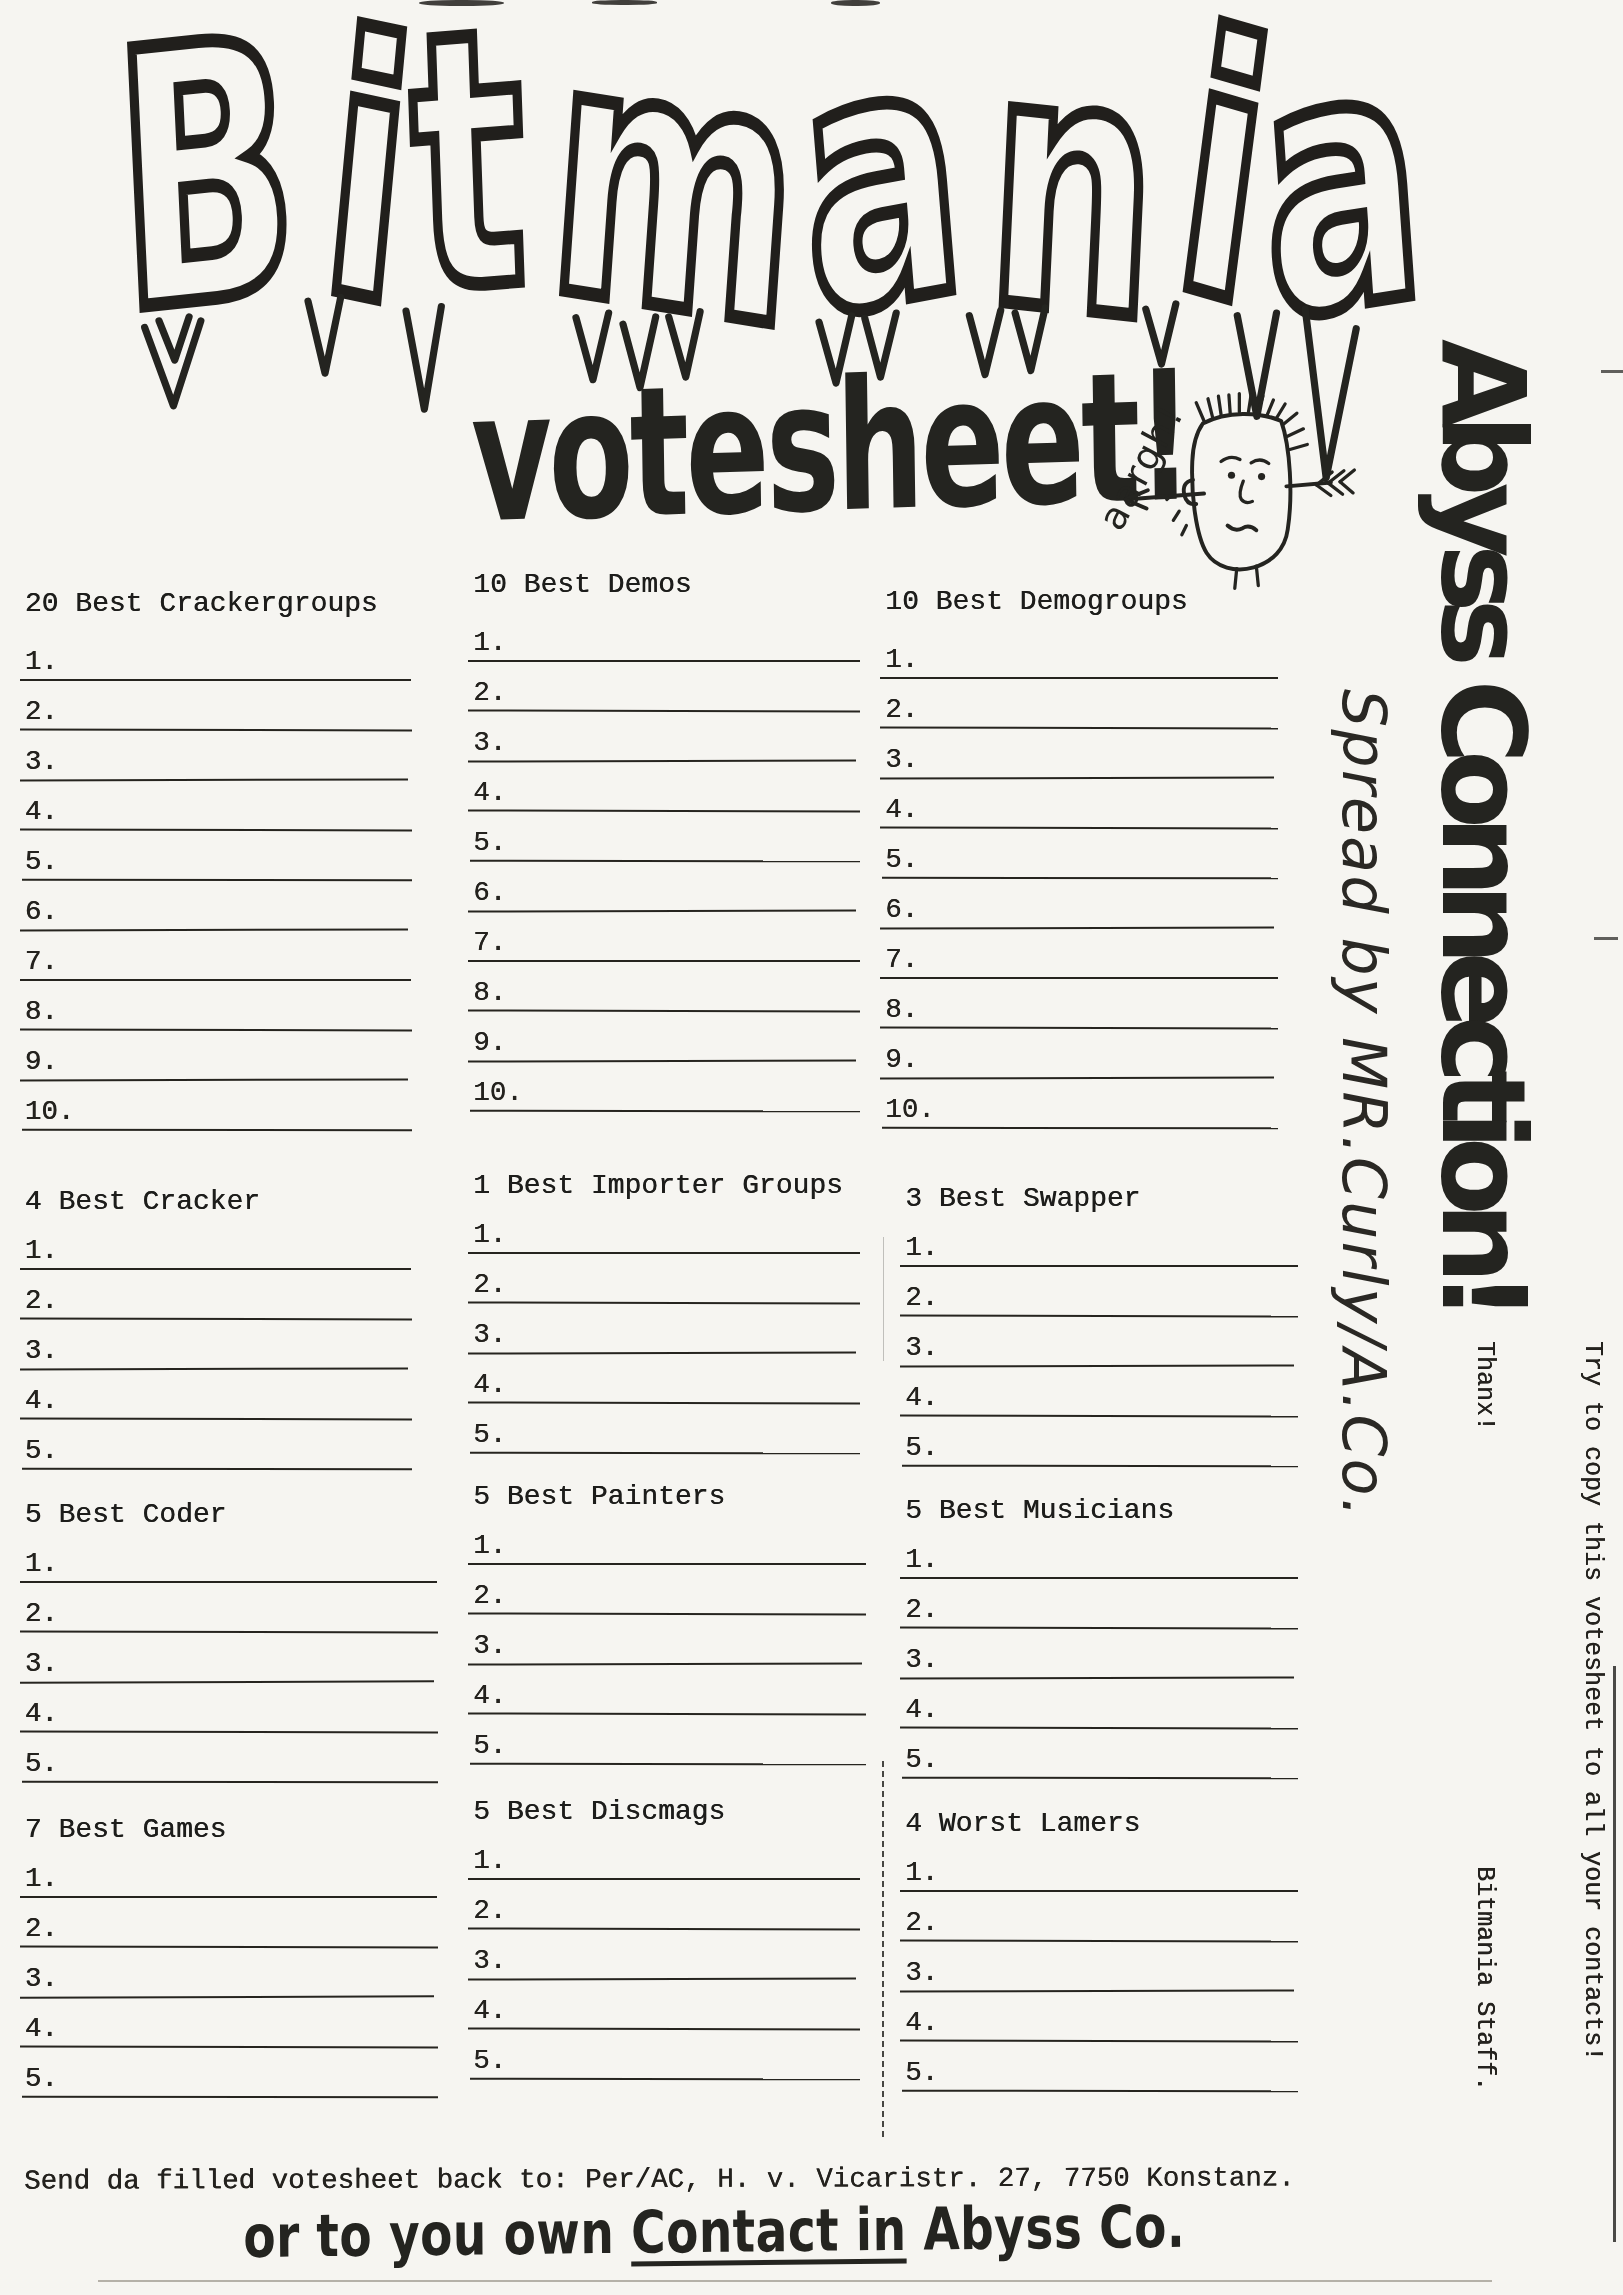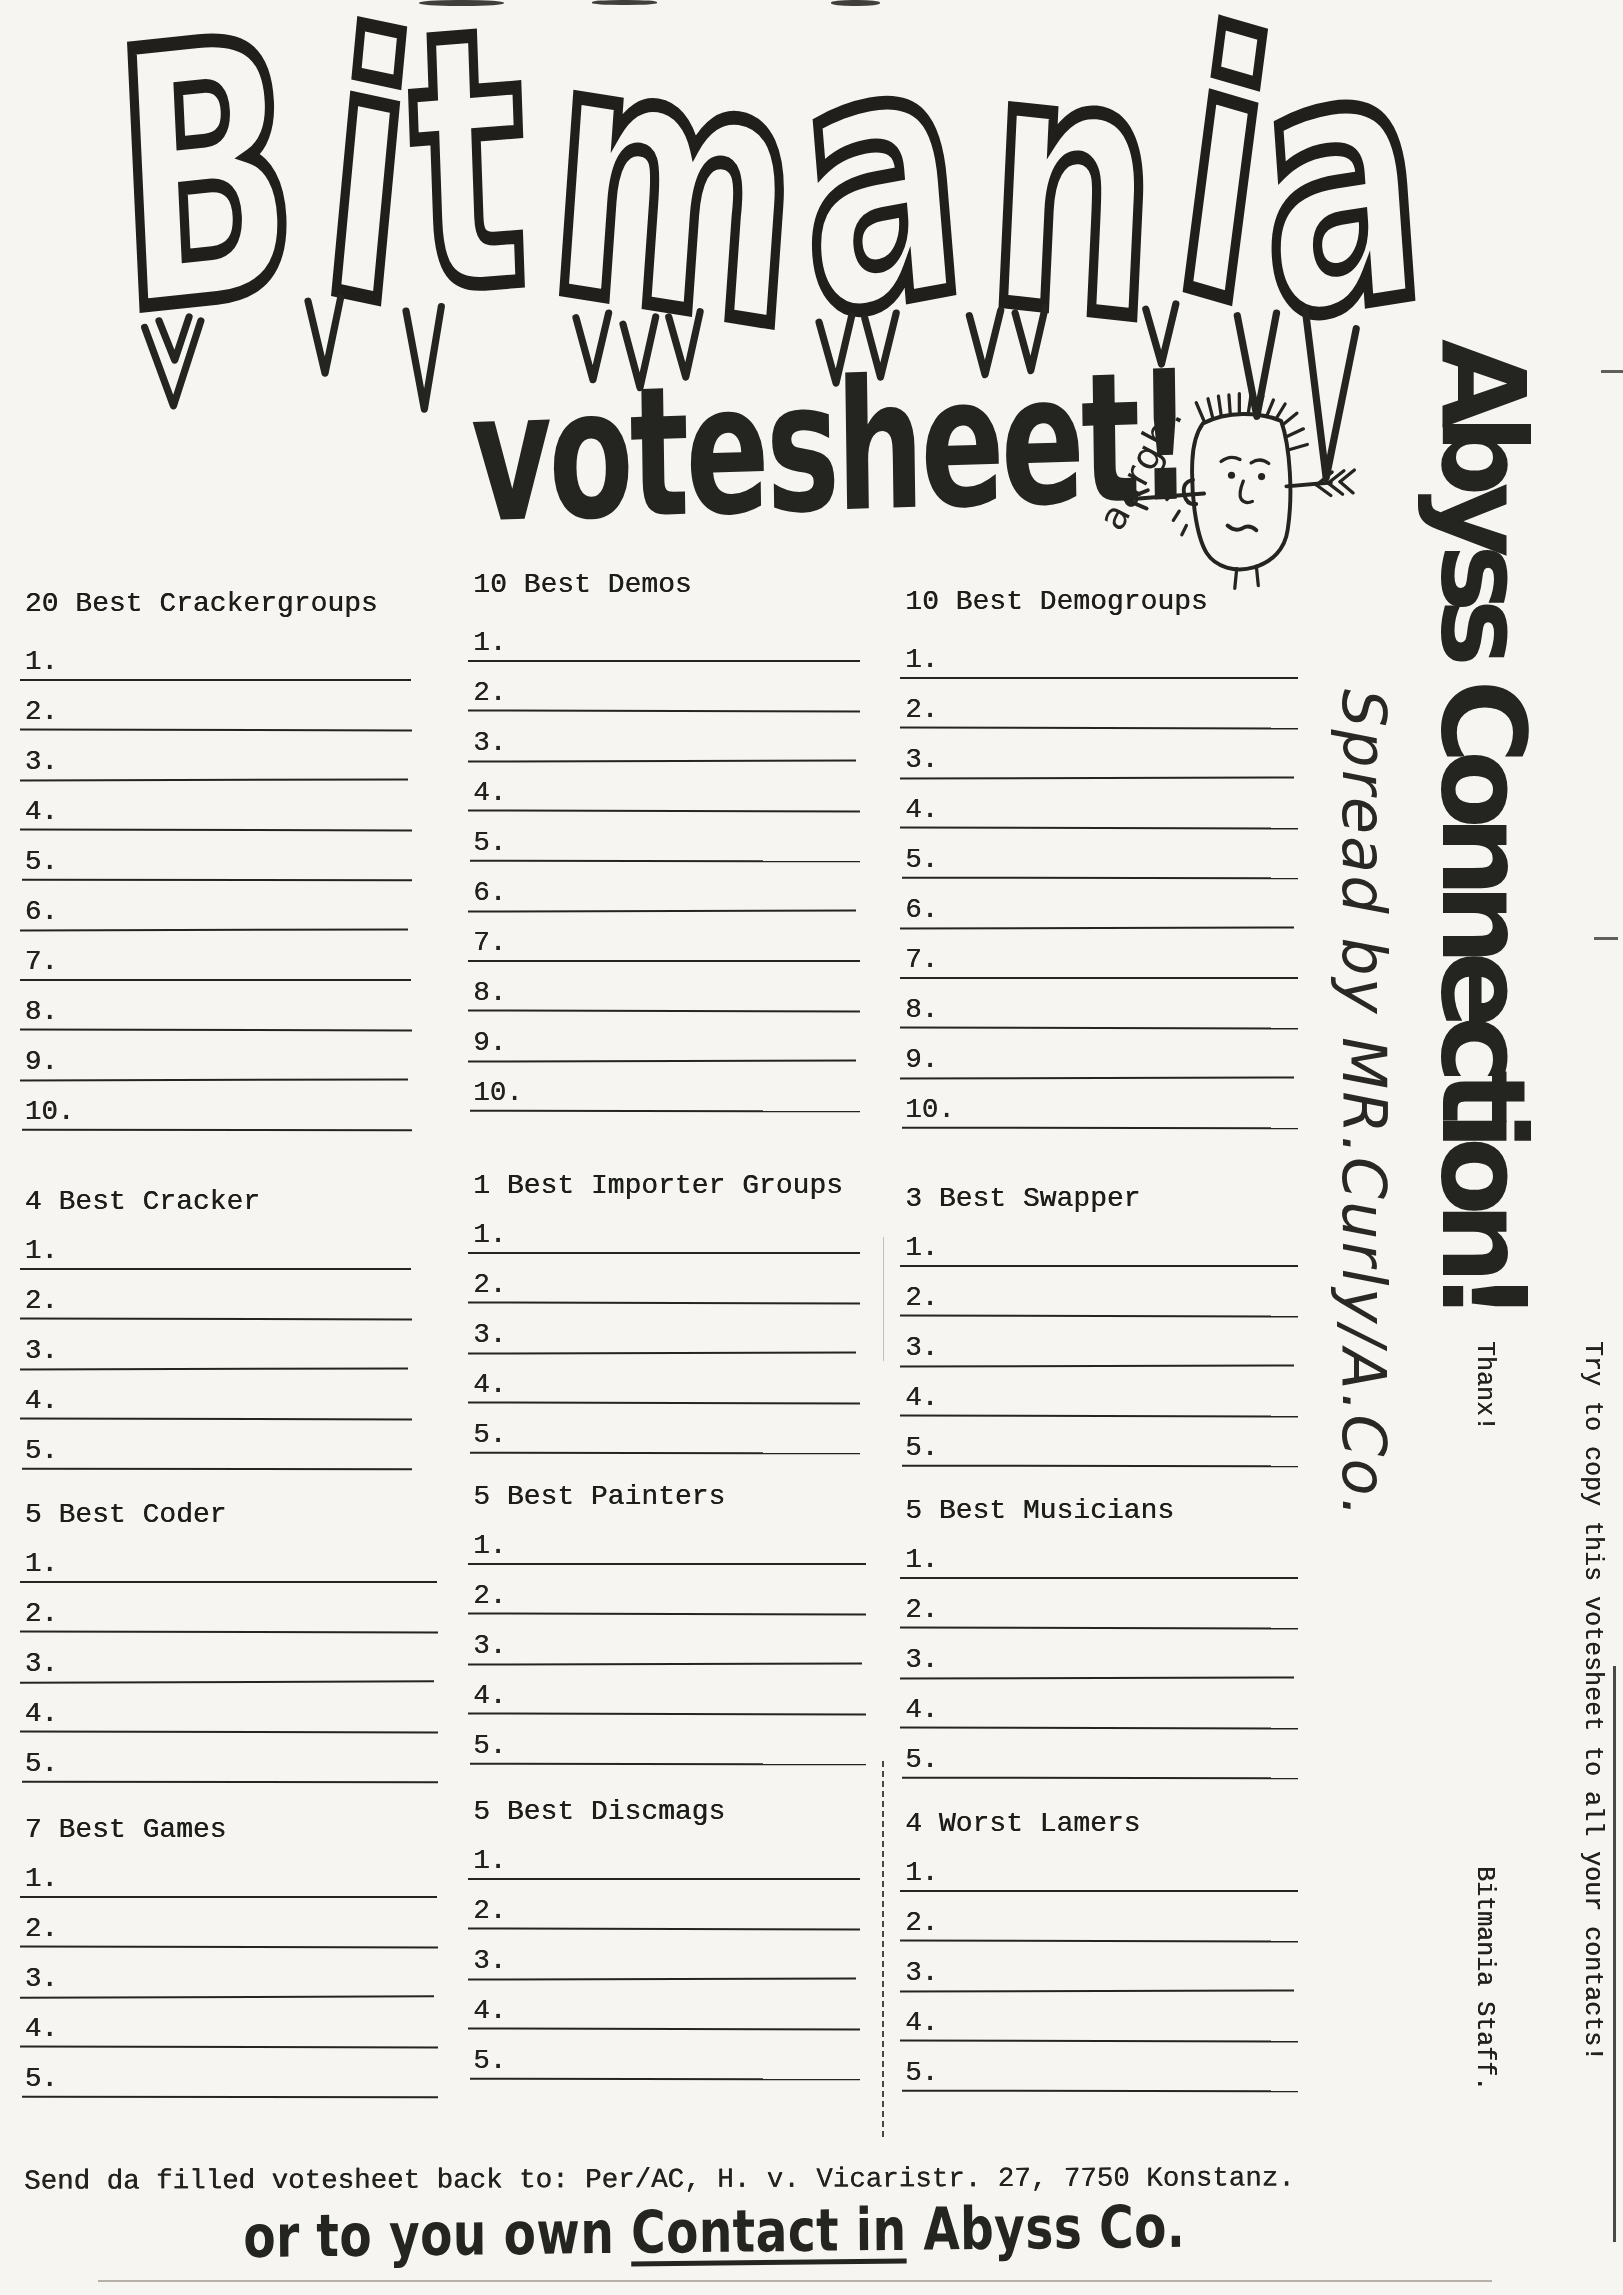--- a/index.html
+++ b/index.html
@@ -414,21 +414,21 @@
           <span class="rank type">4.</span>
           <div class="blank"></div>
         </div>
         <div class="vote-row">
           <span class="rank type">5.</span>
           <div class="blank"></div>
         </div>
       </div>
   </section>
 
-  <section class="sec first" style="left:900px;top:586px;width:399px">
+  <section class="sec first" style="left:880px;top:586px;width:399px">
     <h2 class="sec-title">10 Best Demogroups</h2>
     <div class="rows">
         <div class="vote-row">
           <span class="rank type">1.</span>
           <div class="blank"></div>
         </div>
         <div class="vote-row">
           <span class="rank type">2.</span>
           <div class="blank"></div>
         </div>

